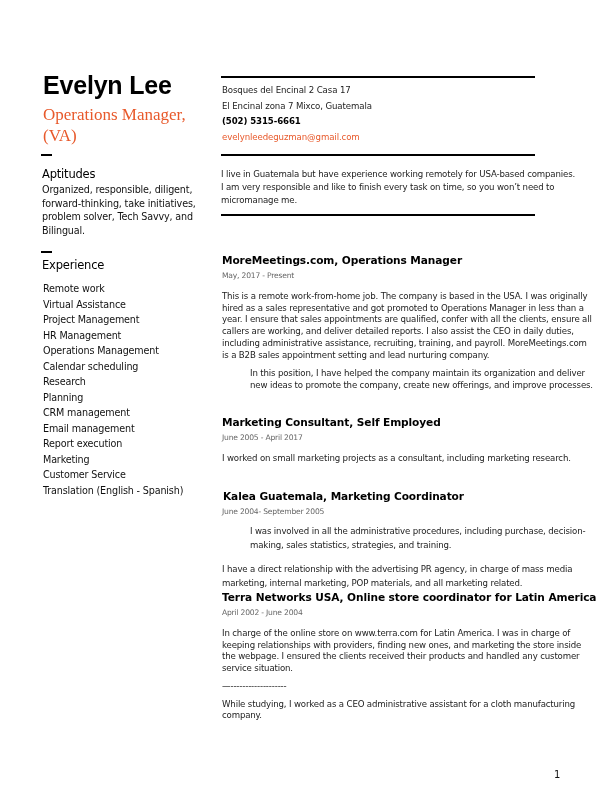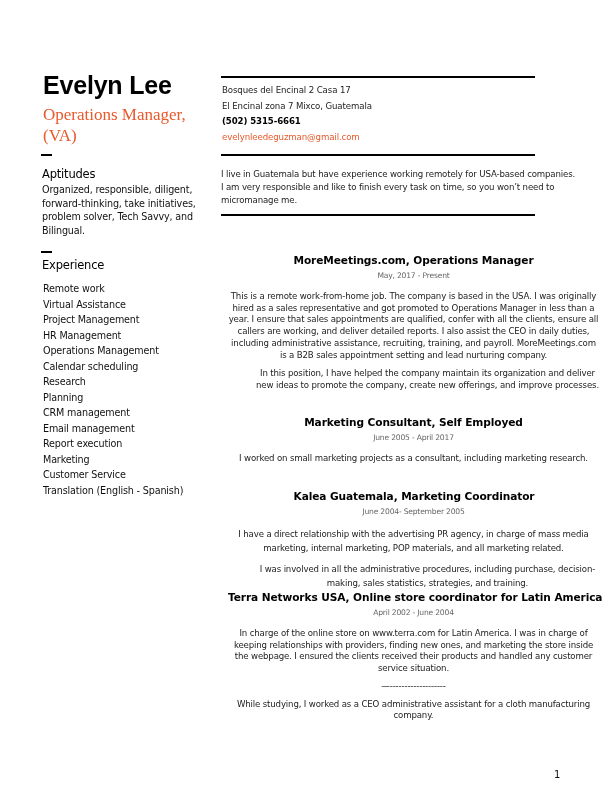--- a/index.html
+++ b/index.html
@@ -28,21 +28,21 @@
     .rule.r1 { top: 74px; }
     .rule.r2 { top: 152px; }
     .rule.r3 { top: 212px; }
 
     .contact { position: absolute; left: 218px; top: 80px; font-size: 8.6px; line-height: 13.5px; color: #222; letter-spacing: -0.1px; }
     .contact .phone { font-weight: bold; color: #000; }
     .contact .email { color: #E8592B; }
 
     .summary { position: absolute; left: 218px; top: 165px; width: 360px; font-size: 8.6px; line-height: 13px; color: #222; letter-spacing: -0.15px; }
 
-    .job { position: absolute; left: 224px; width: 375px; text-align: center; }
+    .job { position: absolute; left: 218px; width: 375px; }
     .job-title { font-family: "DejaVu Sans", sans-serif; font-weight: bold; font-size: 10.6px; line-height: 14px; color: #000; letter-spacing: -0.1px; white-space: nowrap; }
     .job-date { font-size: 7.6px; line-height: 11px; color: #666; margin-top: 1px; letter-spacing: -0.2px; }
     .job-p { font-size: 8.6px; line-height: 11.7px; color: #222; margin-top: 8px; letter-spacing: -0.15px; }
     .job-p.tight { margin-top: 5px; margin-left: 28px; }
     .job-p.sep { margin-top: 4px; }
 
     .job.j1 { top: 249px; }
     .job.j2 { top: 411px; }
     .job.j3 { top: 474px; }
     .job.j3 .job-title { padding-left: 2px; margin-top: 11px; }
@@ -107,22 +107,22 @@
 
   <div class="job j2">
     <div class="job-title">Marketing Consultant, Self Employed</div>
     <div class="job-date">June 2005 - April 2017</div>
     <div class="job-p">I worked on small marketing projects as a consultant, including marketing research.</div>
   </div>
 
   <div class="job j3">
     <div class="job-title">Kalea Guatemala, Marketing Coordinator</div>
     <div class="job-date">June 2004- September 2005</div>
+    <div class="job-p tight" style="line-height:14px">I was involved in all the administrative procedures, including purchase, decision-making, sales statistics, strategies, and training.</div>
     <div class="job-p" style="line-height:14px">I have a direct relationship with the advertising PR agency, in charge of mass media marketing, internal marketing, POP materials, and all marketing related.</div>
-    <div class="job-p tight" style="line-height:14px">I was involved in all the administrative procedures, including purchase, decision-making, sales statistics, strategies, and training.</div>
   </div>
 
   <div class="job j4">
     <div class="job-title">Terra Networks USA, Online store coordinator for Latin America</div>
     <div class="job-date">April 2002 - June 2004</div>
     <div class="job-p">In charge of the online store on www.terra.com for Latin America. I was in charge of keeping relationships with providers, finding new ones, and marketing the store inside the webpage. I ensured the clients received their products and handled any customer service situation.</div>
     <div class="job-p sep">—-------------------</div>
     <div class="job-p sep">While studying, I worked as a CEO administrative assistant for a cloth manufacturing company.</div>
   </div>
 

